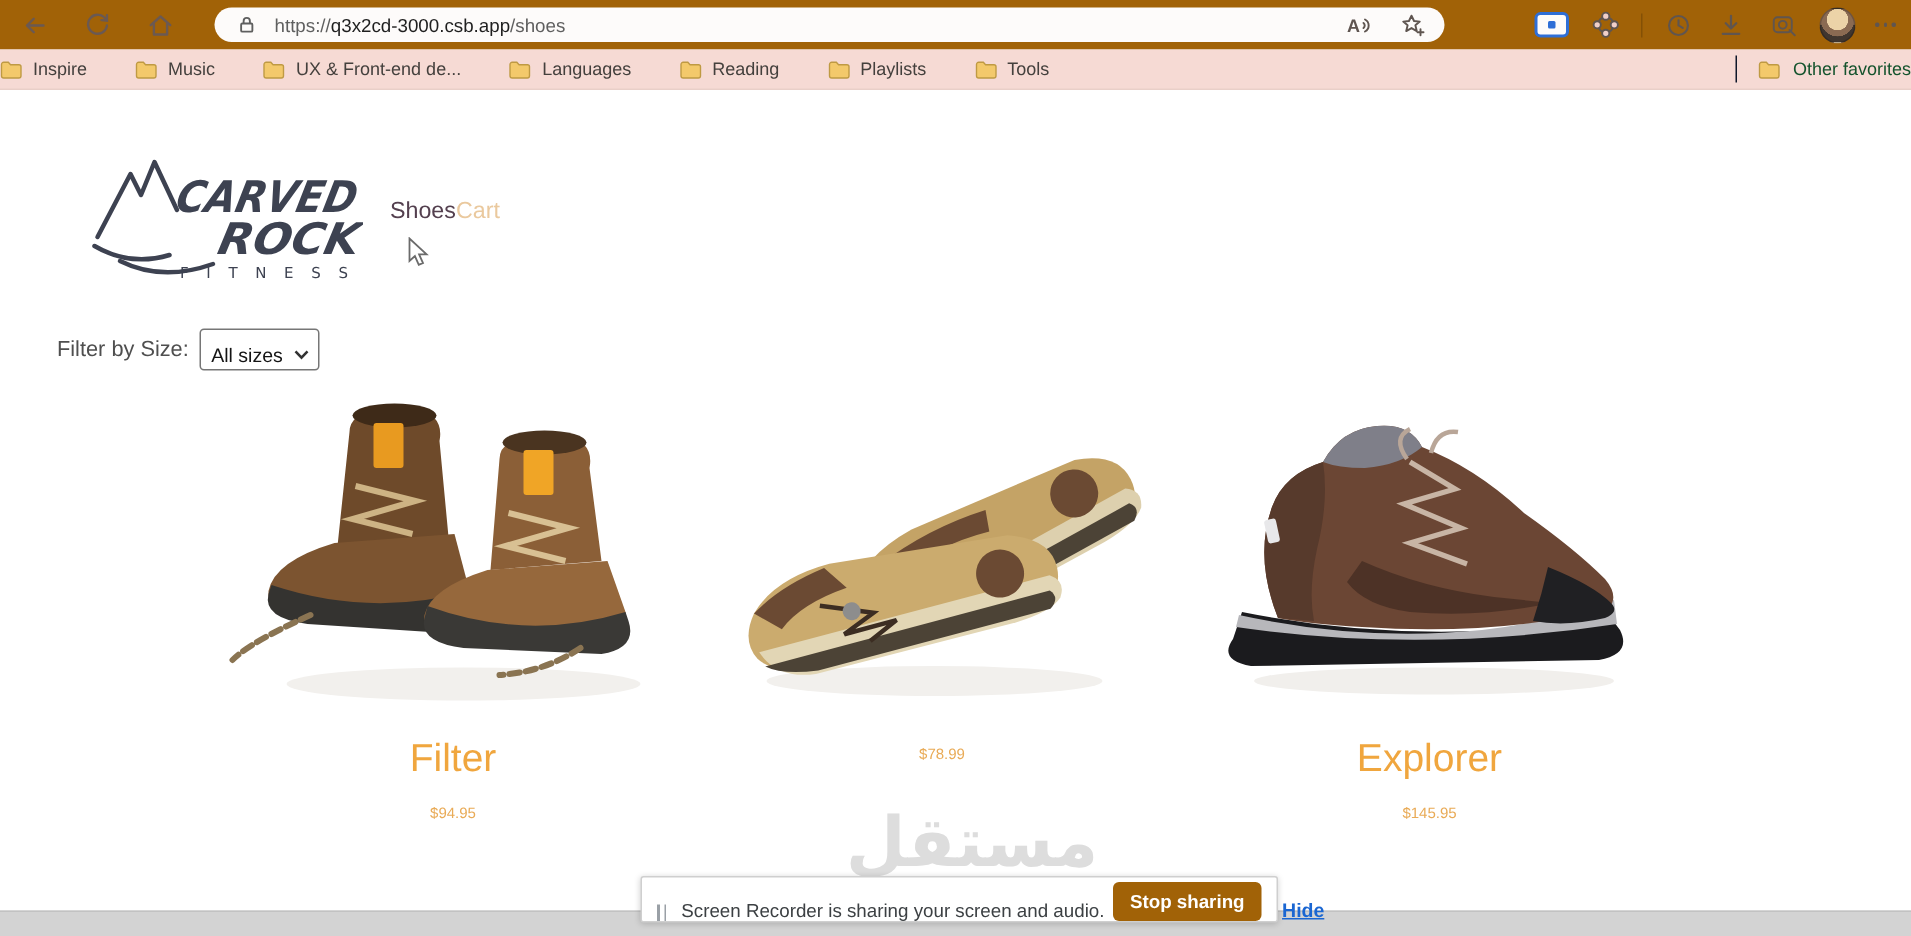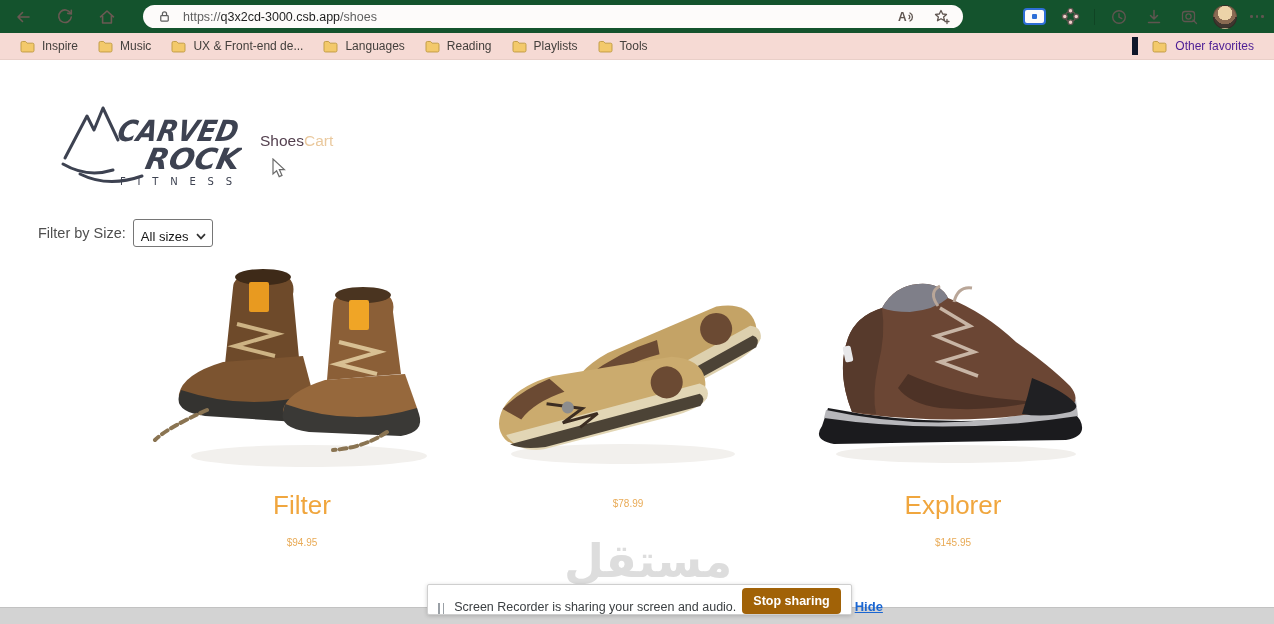--- a/index.html
+++ b/index.html
@@ -1,39 +1,39 @@
 <!DOCTYPE html>
 <html><head>
 <meta charset="utf-8">
 <style>
   html,body{margin:0;padding:0;background:#ffffff;}
   body{font-family:"Liberation Sans","DejaVu Sans",sans-serif;}
   .screen{position:relative;width:1274px;height:624px;overflow:hidden;background:#fff;}
 
   
-  .topbar{position:absolute;left:0;top:0;width:1274px;height:33px;background:#14532d;}
+  .topbar{position:absolute;left:0;top:0;width:1274px;height:33px;background:#a16207;}
   .nav-btns{position:absolute;left:12px;top:0;height:33px;display:flex;align-items:center;gap:20px;}
   .chrome-ico{display:flex;align-items:center;justify-content:center;width:22px;height:22px;color:#6a5953;cursor:default;}
   .chrome-ico svg{display:block;}
   .addressbar{position:absolute;left:143px;top:5px;width:820px;height:23px;border-radius:12px;background:#fdfbfa;display:flex;align-items:center;padding:0 10px;box-sizing:border-box;}
   .url{flex:1;font-size:12.5px;color:#5f5f5f;margin-left:8px;white-space:nowrap;overflow:hidden;}
   .url .domain{color:#1f1f1f;}
   .pill-icons{display:flex;align-items:center;gap:14px;margin-left:8px;}
   .right-icons{position:absolute;right:6px;top:0;height:33px;display:flex;align-items:center;gap:13px;padding-right:4px;}
   .share-ind{width:19px;height:13px;border:2px solid #2e6ed6;border-radius:4px;display:flex;align-items:center;justify-content:center;background:#fdfbfa;}
   .share-ind i{display:block;width:5px;height:5px;background:#2e6ed6;border-radius:1px;}
   .vdiv{width:1px;height:16px;background:rgba(0,0,0,0.18);}
   .avatar{width:22px;height:22px;border-radius:50%;background:radial-gradient(circle at 50% 32%,#ecd3a8 0 38%,#8a6a52 39% 60%,#40362f 61% 100%);border:1px solid rgba(0,0,0,0.2);}
   .dots{display:flex;gap:3px;align-items:center;}
   .dots i{width:2.6px;height:2.6px;border-radius:50%;background:#5f5550;display:block;}
 
   
-  .bookmarks{position:absolute;left:0;top:33px;width:1274px;height:27px;background:#f6dad4;border-bottom:1px solid #e9cfc8;display:flex;align-items:center;padding:0 20px;box-sizing:border-box;gap:20px;}
+  .bookmarks{position:absolute;left:0;top:33px;width:1274px;height:27px;background:#f6dad4;border-bottom:1px solid #e9cfc8;display:flex;align-items:center;padding:0 0;box-sizing:border-box;gap:32px;}
   .bm{display:flex;align-items:center;gap:7px;font-size:12px;color:#44403d;white-space:nowrap;}
-  .other-fav{margin-left:auto;display:flex;align-items:center;gap:8px;border-left:6px solid #0f172a;padding-left:14px;height:18px;font-size:12px;color:#4c1d95;}
+  .other-fav{margin-left:auto;display:flex;align-items:center;gap:8px;border-left:1px solid #0f172a;padding-left:14px;height:18px;font-size:12px;color:#14532d;}
 
   
   .logo{position:absolute;left:60px;top:96px;width:182px;height:94px;}
   .main-nav{position:absolute;left:260px;top:132px;display:flex;font-size:15.5px;}
   .nav-shoes{color:#54404f;}
   .nav-cart{color:#eac99e;}
   .cursor{position:absolute;left:272px;top:158px;z-index:4;}
 
   .filter-row{position:absolute;left:38px;top:219px;display:flex;align-items:center;gap:7px;font-size:14.5px;color:#4f4f4f;}
   .select{display:inline-flex;align-items:center;gap:7px;border:1px solid #767676;border-radius:3px;background:#fff;padding:9px 6px 2px 7px;font-size:13px;color:#141414;font-family:inherit;cursor:default;}

